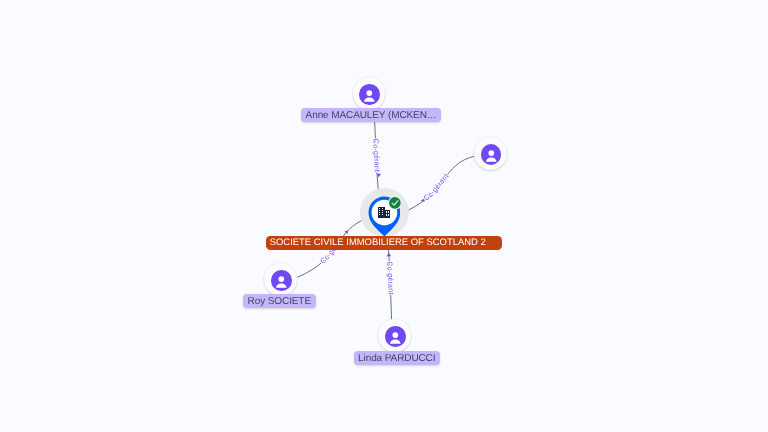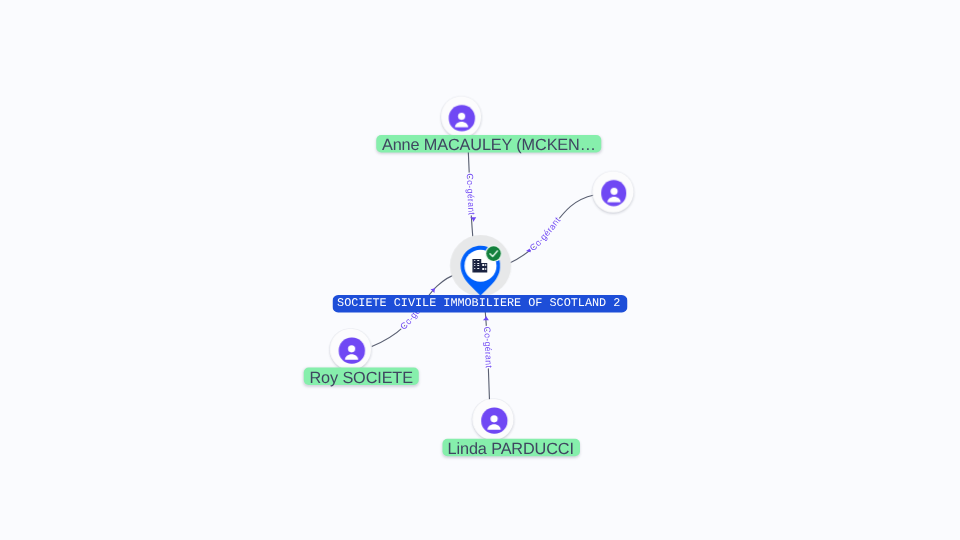--- a/index.html
+++ b/index.html
@@ -5,26 +5,26 @@
   html,body{margin:0;padding:0;}
   body{width:768px;height:432px;overflow:hidden;background:#fafbfe;
        font-family:"Liberation Sans",sans-serif;-webkit-font-smoothing:antialiased;text-rendering:geometricPrecision;}
   #stage{position:relative;width:768px;height:432px;}
   .label,.clabel,#edges{transform:translateZ(0);}
   svg#edges{position:absolute;left:0;top:0;width:768px;height:432px;overflow:visible;}
   .node{position:absolute;}
   .pcircle{position:absolute;width:32.8px;height:32.8px;border-radius:50%;background:#fcfcfd;
            box-shadow:0 1px 2px rgba(50,55,80,.20),0 0 0 .5px rgba(120,125,150,.10);}
   .pinner{position:absolute;left:6.7px;top:7.2px;width:20.6px;height:20.6px;border-radius:50%;background:#7048f4;display:flex;align-items:center;justify-content:center;}
-  .label{position:absolute;background:#86efac;border-radius:4px;color:#3f4660;
+  .label{position:absolute;background:#c4b5fd;border-radius:4px;color:#3f4660;
          white-space:nowrap;box-shadow:0 1px 2.2px rgba(55,60,85,.20);
-         font-size:13px;line-height:15.8px;padding:0 4.6px;height:14.4px;box-sizing:border-box;letter-spacing:-0.1px;}
-  .clabel{position:absolute;background:#1d4ed8;border-radius:4.5px;color:#fff;
+         font-size:10px;line-height:15.8px;padding:0 4.6px;height:14.4px;box-sizing:border-box;letter-spacing:-0.1px;}
+  .clabel{position:absolute;background:#c2410c;border-radius:4.5px;color:#fff;
           white-space:nowrap;font-size:9.45px;line-height:14.2px;padding:0 0 0 3.7px;letter-spacing:0;
-          width:231.9px;font-family:Liberation Mono, monospace;}
+          width:231.9px;}
   .halo{position:absolute;left:-1px;top:-1px;width:49px;height:49px;border-radius:50%;
         background:radial-gradient(circle,#e7e8e9 0%,#e7e8e9 90%,rgba(231,232,233,0) 100%);}
   .pin{position:absolute;}
   .bicon{position:absolute;}
   .badge{position:absolute;}
   .eline{fill:none;stroke:#5a6072;stroke-width:.9;}
   .earrow{fill:#7048f4;}
   .etext{font-size:7.25px;fill:#7048f4;font-family:"Liberation Sans",sans-serif;letter-spacing:.1px;dominant-baseline:middle;paint-order:stroke;stroke:#fafbfe;stroke-width:2.2px;stroke-linejoin:round;}
 </style>
 </head>

